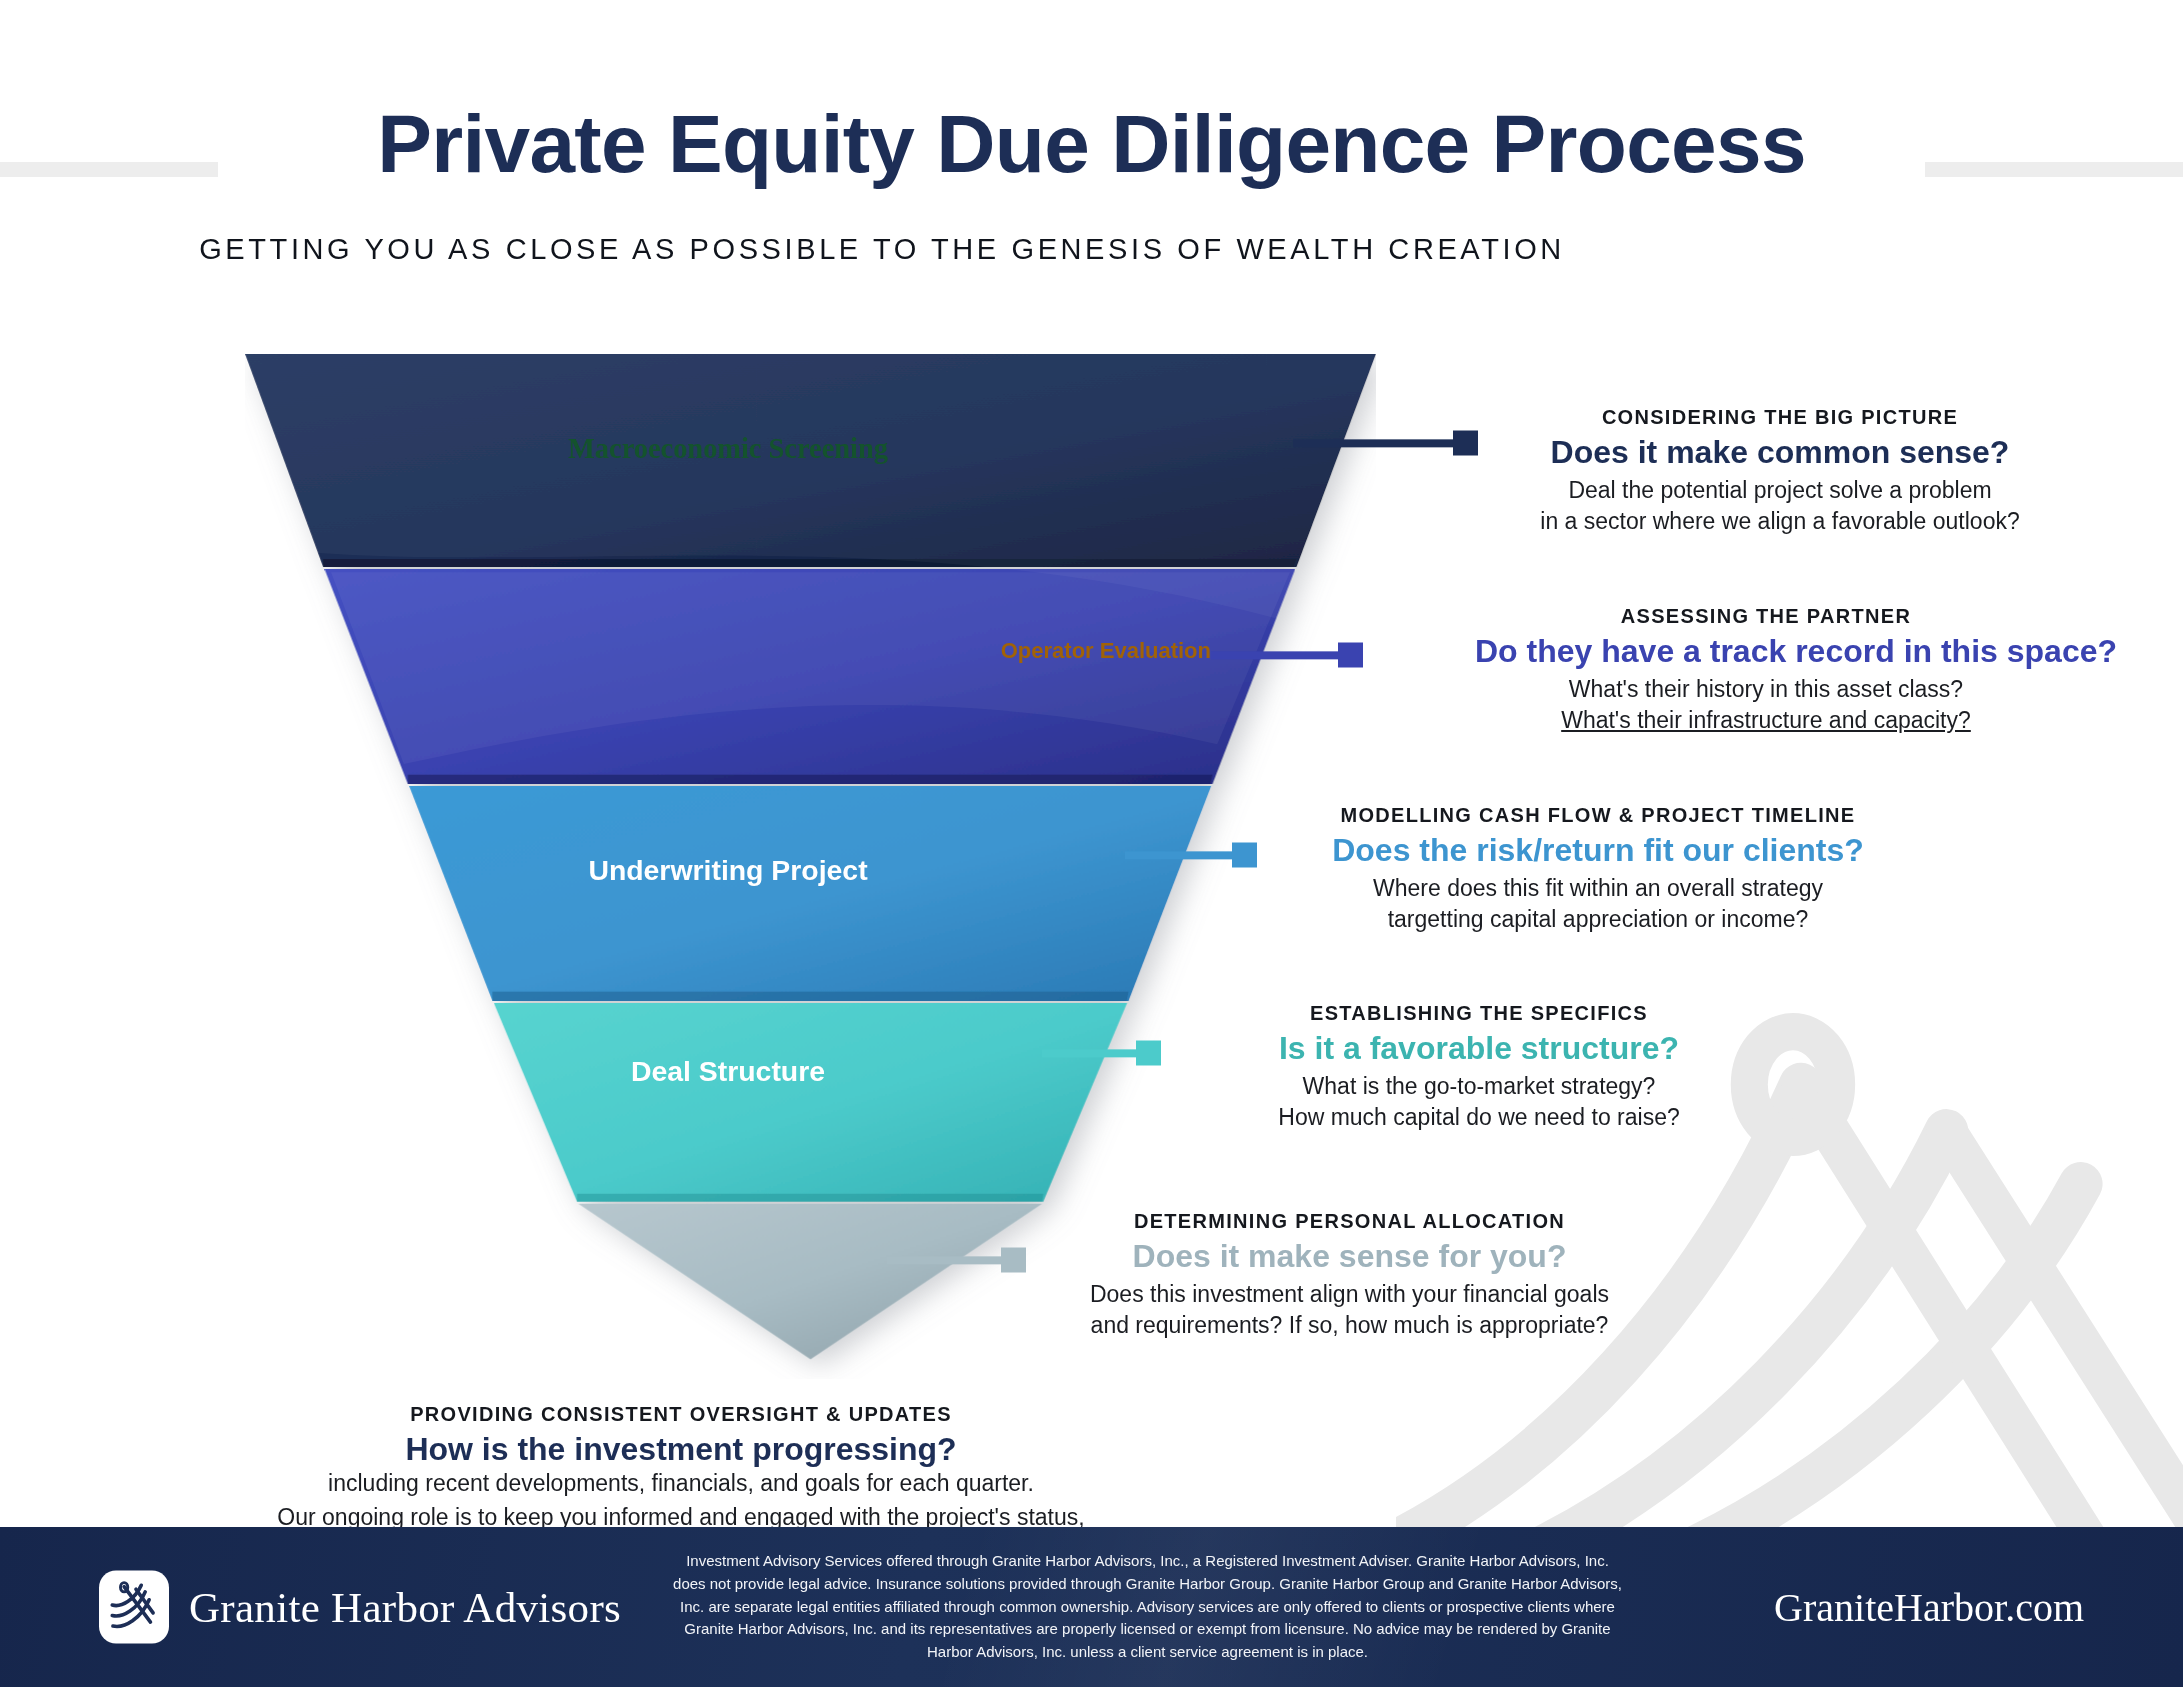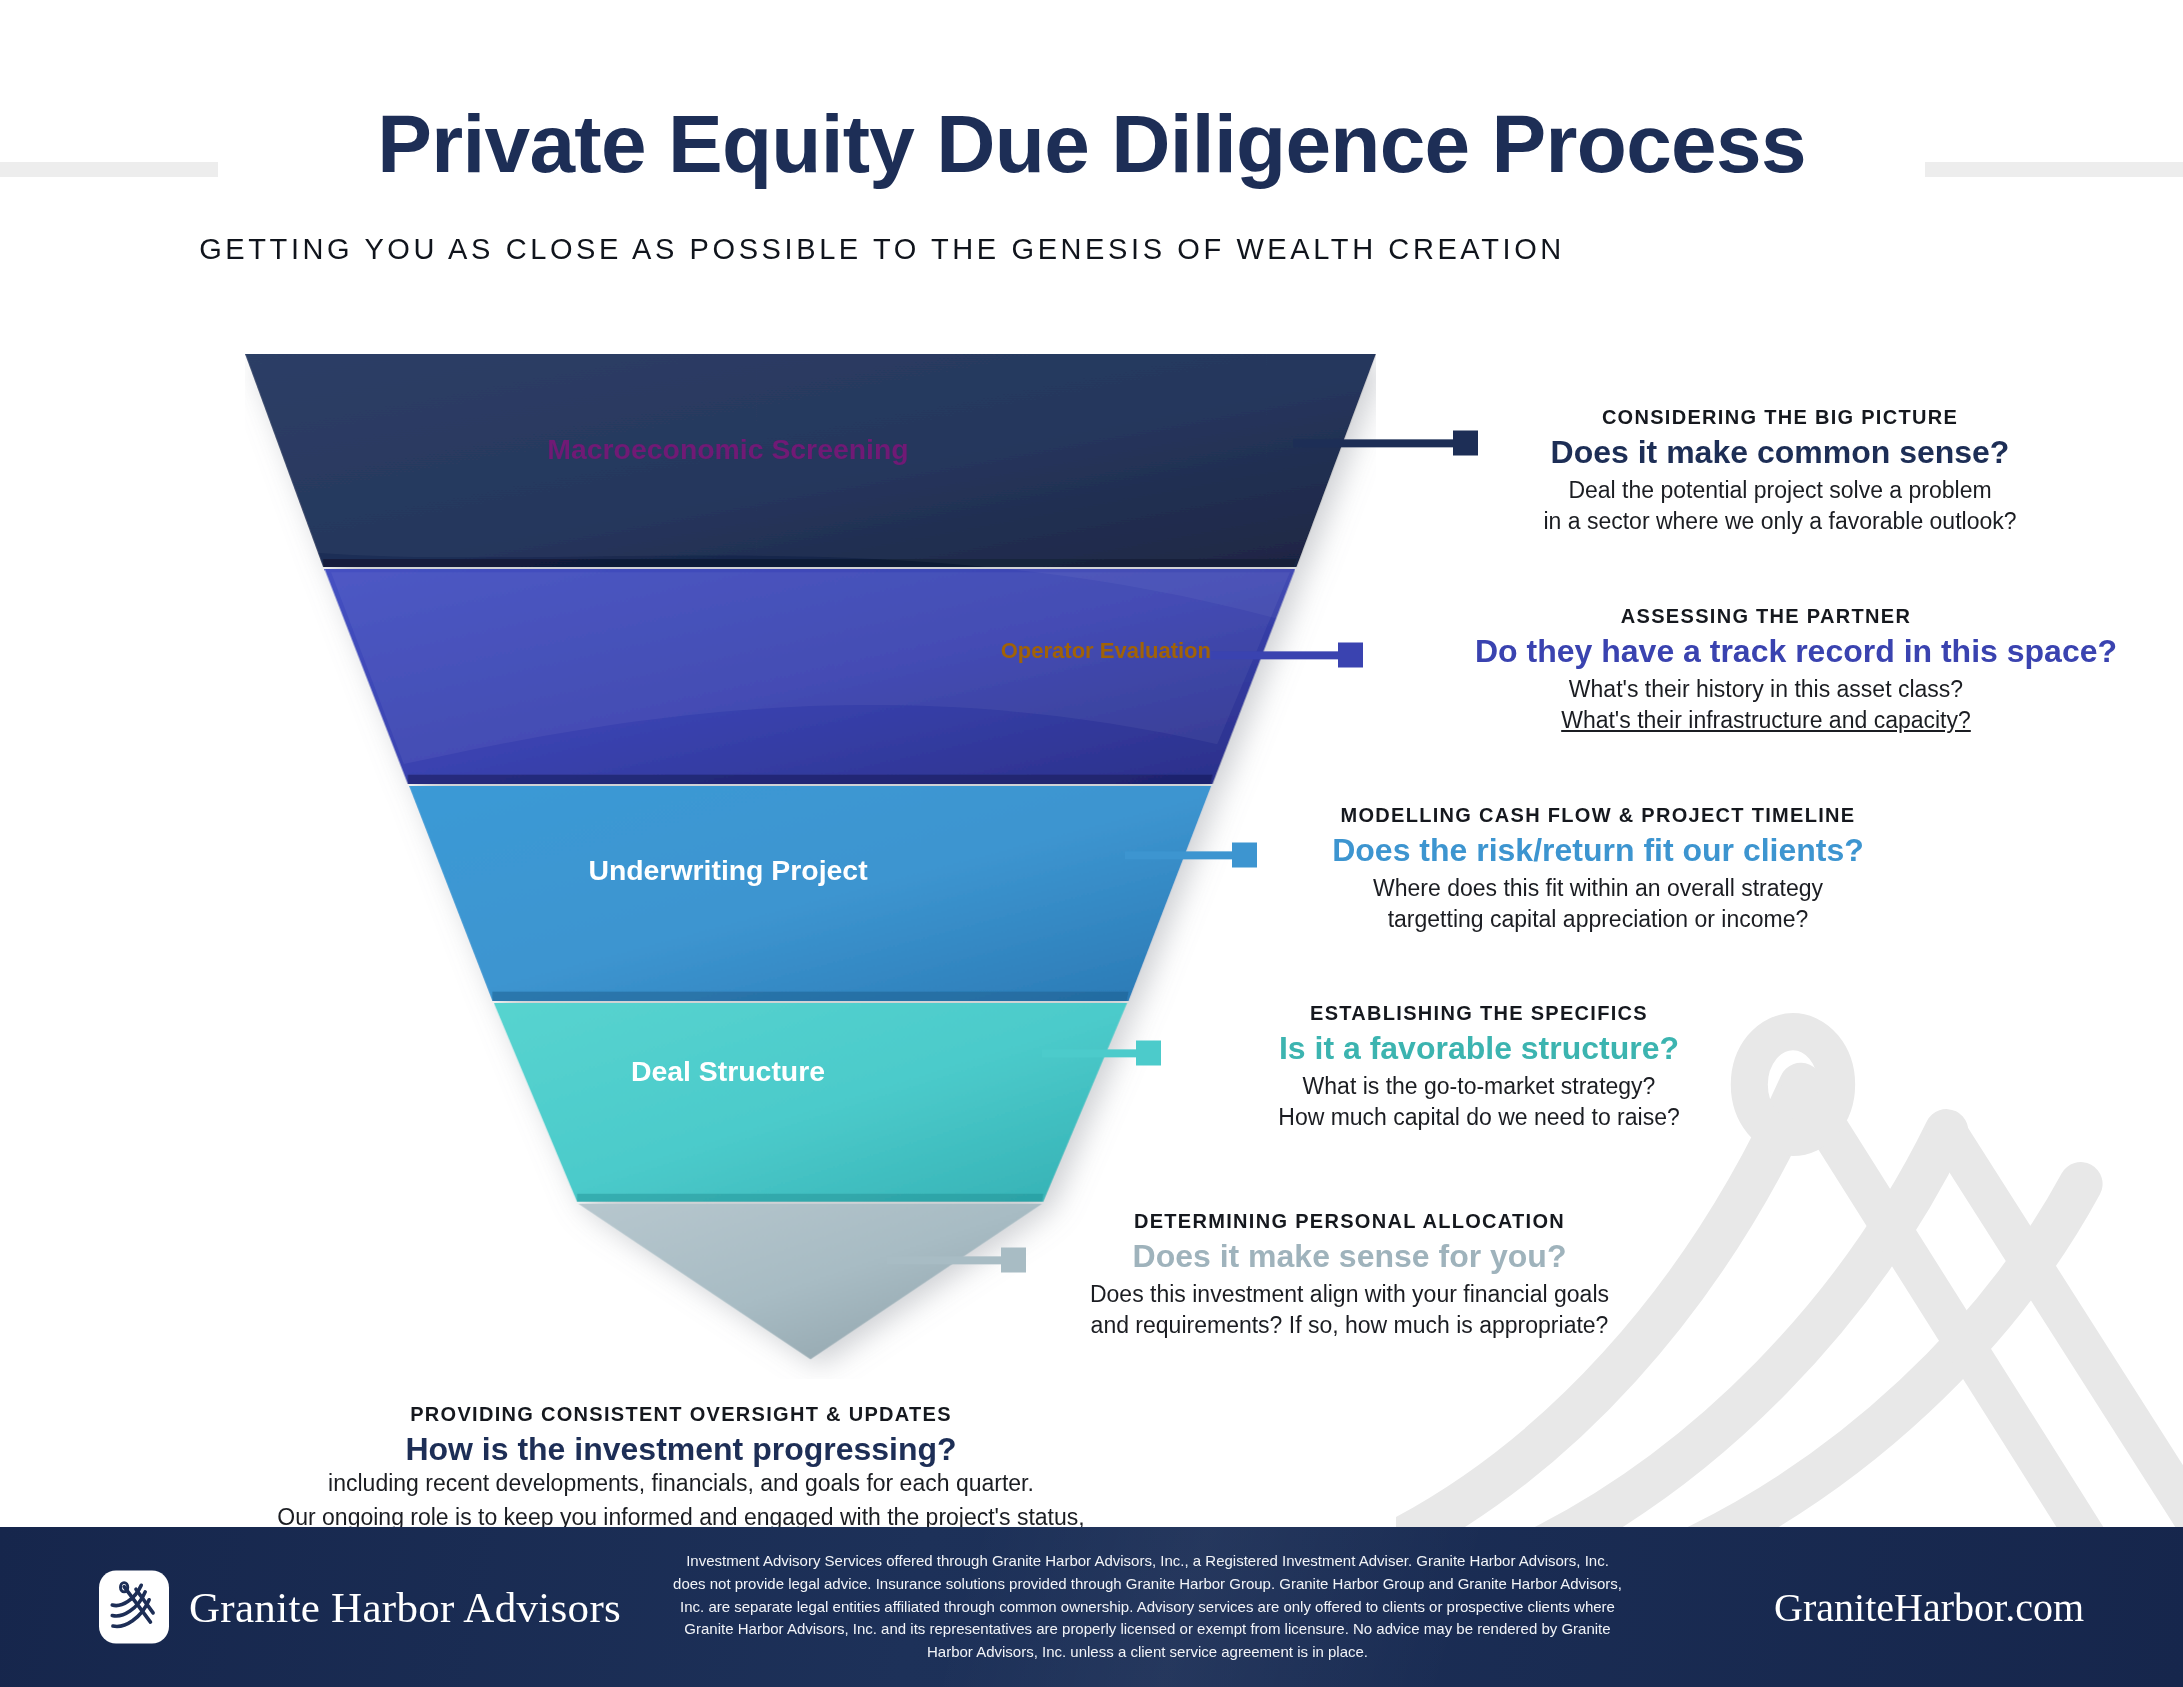--- a/index.html
+++ b/index.html
@@ -201,21 +201,21 @@
       <path d="M502 1270 L1207 1270 L1205 1282 L502 1282 Z" fill="#1e8e93" opacity=".45"></path>
 
       <path d="M504 1285 L1205 1285 L855 1520 Z" fill="url(#g4)"></path>
     </g>
 
     <path d="M0 0 L1710 0 L1560 400 C 1000 250 520 330 100 300 Z" fill="#ffffff" opacity=".045"></path>
     <path d="M130 330 L1580 330 L1470 590 C 950 470 520 560 240 620 Z" fill="#ffffff" opacity=".05"></path>
   </svg>
 
   
-  <div style="position:absolute;top:79px;left:0;width:966px;text-align:center;font-size:28.4px;font-weight:bold;color:#701a75;">Macroeconomic Screening</div>
+  <div style="position:absolute;top:79px;left:0;width:966px;text-align:center;font-size:28.4px;font-weight:bold;color:#14532d;font-family:Liberation Serif, serif;">Macroeconomic Screening</div>
   <div style="position:absolute;top:284px;left:0;width:966px;text-align:right;font-size:22px;font-weight:bold;color:#a16207;">Operator Evaluation</div>
   <div style="position:absolute;top:500px;left:0;width:966px;text-align:center;font-size:28.4px;font-weight:bold;color:#fff;">Underwriting Project</div>
   <div style="position:absolute;top:701px;left:0;width:966px;text-align:center;font-size:28.4px;font-weight:bold;color:#fff;">Deal Structure</div>
 </div>
 
 <div class="conn" style="left:1293px; top:430px; width:185px; height:26.5px;">
   <div class="line" style="width:165px; background:#1d2e56;"></div>
   <div class="sq" style="background:#1d2e56;"></div>
 </div>
 <div class="conn" style="left:1211px; top:642px; width:152px; height:26.5px;">
@@ -232,21 +232,21 @@
 </div>
 <div class="conn" style="left:887px; top:1247px; width:139px; height:26.5px;">
   <div class="line" style="width:119px; background:#a8bcc4;"></div>
   <div class="sq" style="background:#a8bcc4;"></div>
 </div>
 
 <div class="callout" style="top:405px; left:1502px; width:556px;">
   <div class="kicker">CONSIDERING THE BIG PICTURE</div>
   <div class="question" style="color:#1d2e56;">Does it make common sense?</div>
   <div class="body">Deal the potential project solve a problem</div>
-  <div class="body" style="margin-top:0;">in a sector where we only a favorable outlook?</div>
+  <div class="body" style="margin-top:0;">in a sector where we align a favorable outlook?</div>
 </div>
 
 <div class="callout" style="top:604px; left:1475px; width:582px;">
   <div class="kicker">ASSESSING THE PARTNER</div>
   <div class="question" style="color:#3a43b0;">Do they have a track record in this space?</div>
   <div class="body">What's their history in this asset class?</div>
   <div class="body" style="margin-top:0;text-decoration:underline;">What's their infrastructure and capacity?</div>
 </div>
 
 <div class="callout" style="top:803px; left:1307px; width:582px;">

